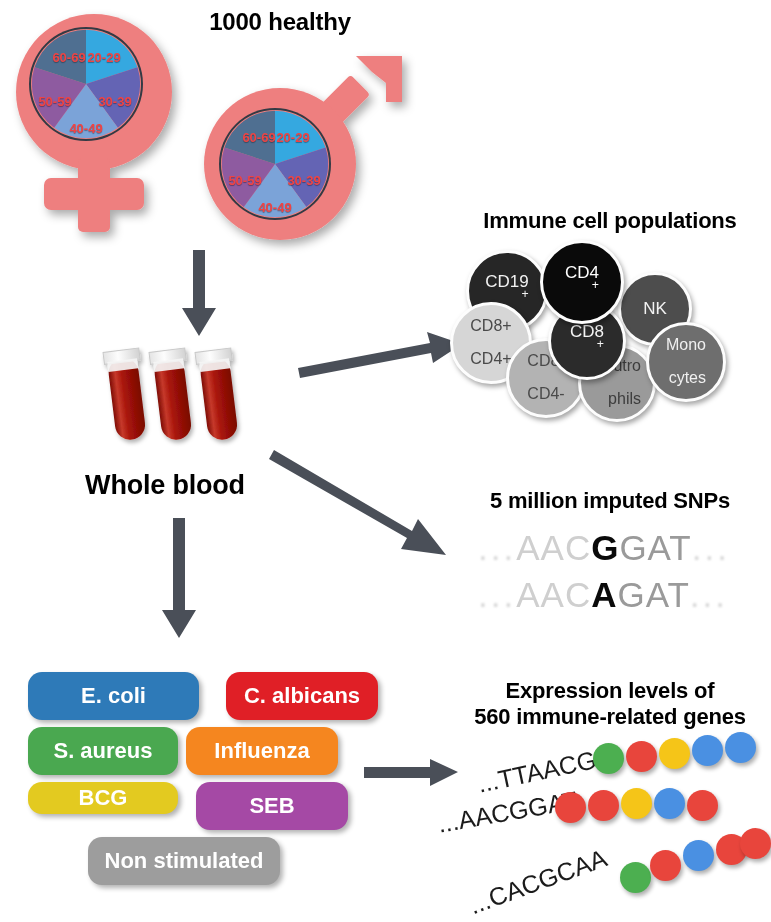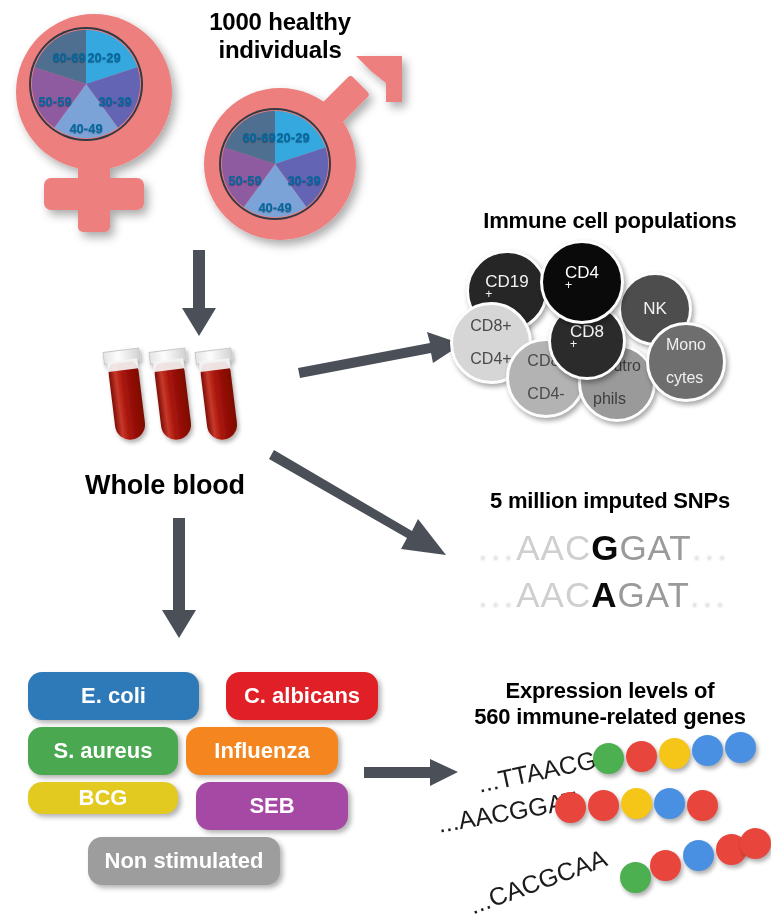--- a/index.html
+++ b/index.html
@@ -14,38 +14,38 @@
     letter-spacing:-.2px;
   }
 
   
   .sym{position:absolute;}
   .sym svg{display:block;overflow:visible;}
   .pie-wrap{position:absolute;border-radius:50%;overflow:hidden;
             box-shadow:inset 0 0 0 2px #333a44;}
   .pie-wrap svg{display:block;}
   .seg-lbl{
-    position:absolute;color:#0369a1;font-weight:bold;white-space:nowrap;
+    position:absolute;color:#ef4444;font-weight:bold;white-space:nowrap;
     text-shadow:0 1px 1px rgba(0,0,0,.35);transform:translate(-50%,-50%);
   }
 
   
   .arrow{position:absolute;}
   .arrow svg{display:block;overflow:visible;}
 
   
   #blood-tubes{position:absolute;}
   #blood-tubes svg{display:block;overflow:visible;}
 
   
   .cellgrp{position:absolute;}
   .cell{
     position:absolute;border-radius:50%;
     display:flex;align-items:center;justify-content:center;
-    text-align:left;font-weight:normal;line-height:1.05;
+    text-align:right;font-weight:normal;line-height:1.05;
     border:3px solid #fdfdfd;
     box-shadow:2px 3px 5px rgba(0,0,0,.35);
     box-sizing:border-box;
   }
   .cell span{display:block;}
   sup{font-size:.72em;vertical-align:super;line-height:0;}
 
   
   #snp-seqs{position:absolute;}
   .snp-row{
@@ -79,21 +79,20 @@
   .bead{
     position:absolute;border-radius:50%;
     box-shadow:2px 3px 4px rgba(0,0,0,.32);
   }
 </style>
 </head>
 <body>
 
 <div class="abs ttl" id="cohort-title" style="left:175px;top:8px;width:210px;font-size:24px;">
   <div>1000 healthy</div>
-  <div>individuals</div>
 </div>
 
 <div class="sym" id="female-symbol" style="left:8px;top:8px;width:190px;height:230px;">
   <svg width="190" height="230" viewBox="0 0 190 230">
     <defs>
       <filter id="shFem" x="-25%" y="-25%" width="160%" height="160%">
         <feDropShadow dx="4" dy="5" stdDeviation="5" flood-color="#000" flood-opacity="0.33"></feDropShadow>
       </filter>
     </defs>
     <g filter="url(#shFem)">

